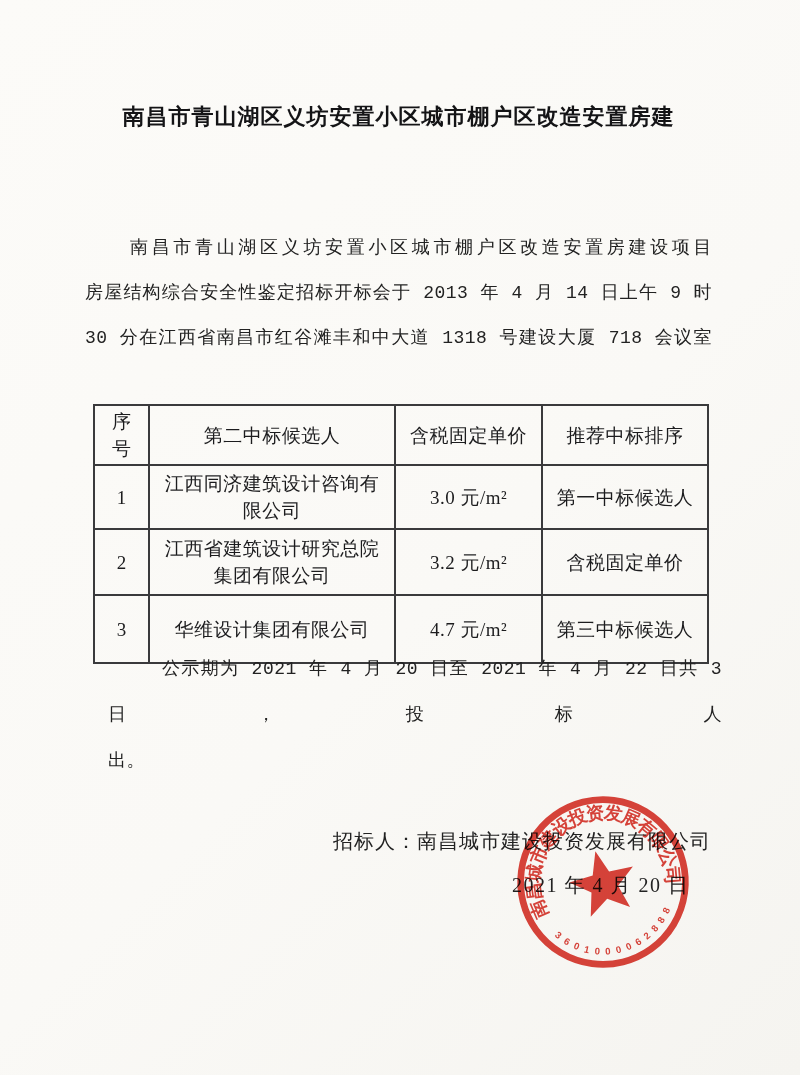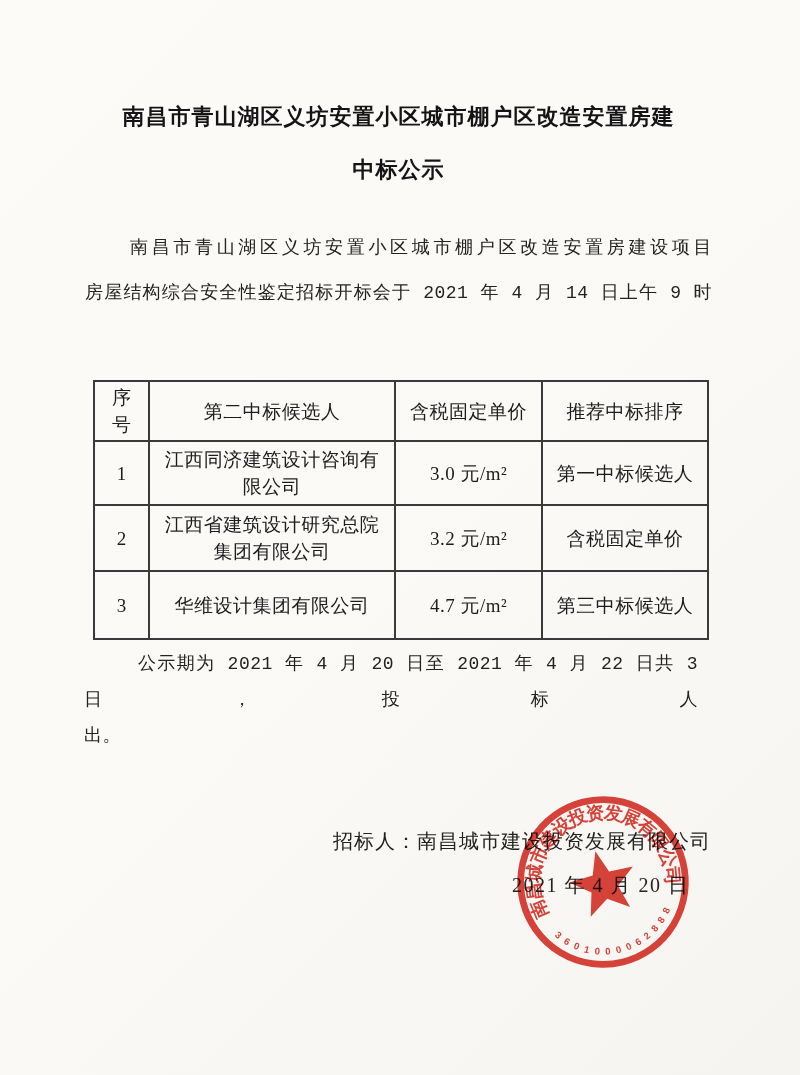--- a/index.html
+++ b/index.html
@@ -19,26 +19,26 @@
     font-weight:bold;font-size:22px;line-height:53px;
     letter-spacing:1px;color:#141416;
   }
   .para{
     position:absolute;left:85px;width:627px;
     font-size:18px;line-height:45px;letter-spacing:0.5px;color:#222;font-family:Liberation Mono, monospace;
   }
   .para .line{white-space:nowrap;}
   .para .line.just{text-align:justify;text-align-last:justify;white-space:normal;}
   .p1{top:226px;}
-  .p2{top:646px;left:84px;width:614px;line-height:36px;}
+  .p2{top:646px;left:108px;width:614px;line-height:46px;}
   .indent1{text-indent:45px;}
   .indent2{text-indent:54px;}
 
   table.results{
-    position:absolute;top:380px;left:93px;width:616px;
+    position:absolute;top:404px;left:93px;width:616px;
     border-collapse:collapse;table-layout:fixed;
     font-size:19px;color:#1c1c1e;
   }
   table.results th,table.results td{
     border:2px solid #3a3a3c;
     text-align:center;vertical-align:middle;
     padding:2px 8px;line-height:27px;font-weight:normal;
     letter-spacing:0.5px;
   }
   table.results thead tr{height:54px;}
@@ -72,26 +72,26 @@
   .seal .ring-text{font-size:19px;}
   .seal .code-text{font-size:10px;letter-spacing:2.5px;font-weight:bold;}
 </style>
 </head>
 <body>
 
 <div class="page">
 
   <div class="title-block">
     <div>南昌市青山湖区义坊安置小区城市棚户区改造安置房建</div>
-    <div>中标公示</div>
   </div>
 
   <div class="para p1">
     <div class="line just indent1">南昌市青山湖区义坊安置小区城市棚户区改造安置房建设项目</div>
-    <div class="line just">房屋结构综合安全性鉴定招标开标会于 2021 年 4 月 14 日上午 9 时</div>
+    <div class="line just">房屋结构综合安全性鉴定招标开标会于 2013 年 4 月 14 日上午 9 时</div>
+    <div class="line just">30 分在江西省南昌市红谷滩丰和中大道 1318 号建设大厦 718 会议室</div>
   </div>
 
   <table class="results">
     <colgroup>
       <col class="c-no">
         <col class="c-name">
         <col class="c-price">
         <col class="c-rank">
     </colgroup>
     <thead>

